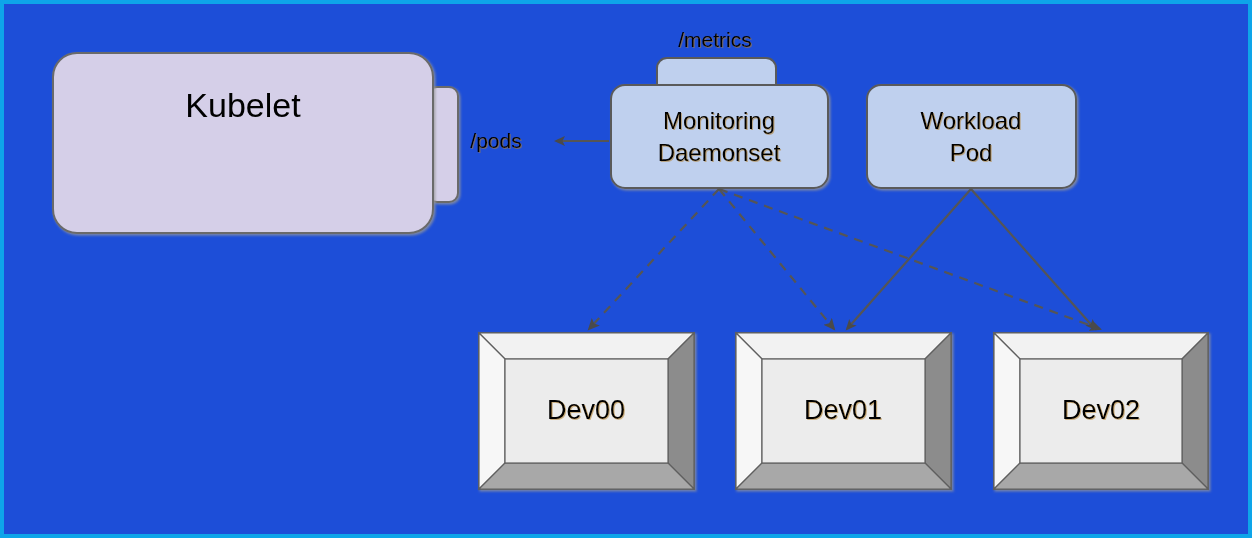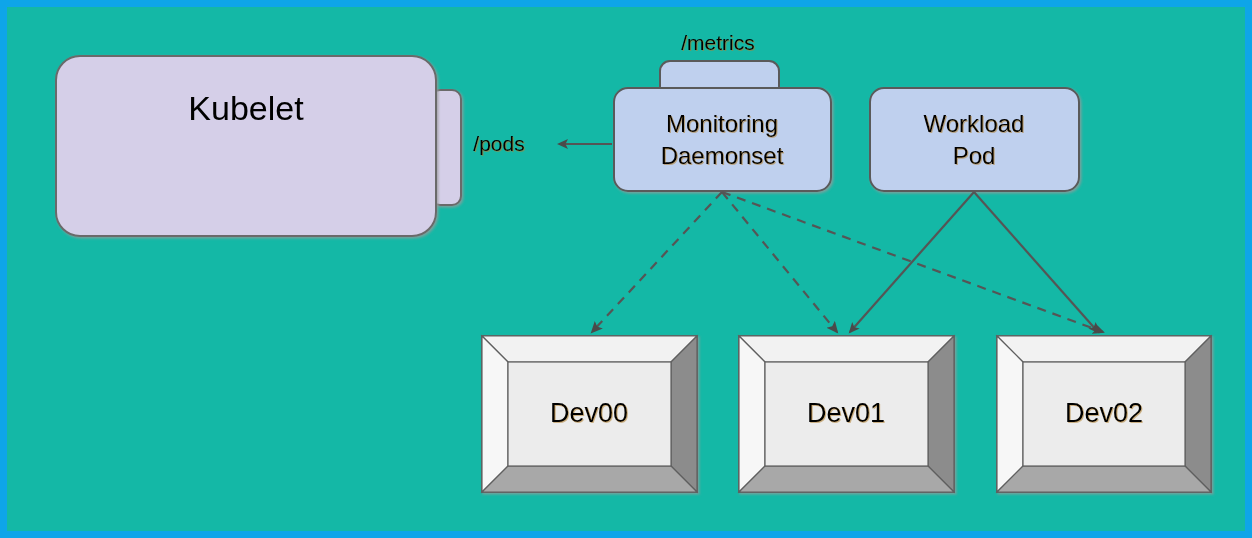--- a/index.html
+++ b/index.html
@@ -11,22 +11,22 @@
     width: 1252px;
     height: 538px;
     overflow: hidden;
     font-family: "Liberation Sans", sans-serif;
   }
   #canvas-frame {
     position: relative;
     width: 1252px;
     height: 538px;
     box-sizing: border-box;
-    border: 7px solid #0ea5e9;
-    background: #14b8a6;
+    border: 4px solid #0ea5e9;
+    background: #1d4ed8;
   }
   #diagram-svg {
     position: absolute;
     left: -8px;
     top: -8px;
     width: 1252px;
     height: 538px;
     display: block;
   }
   .node-label {

